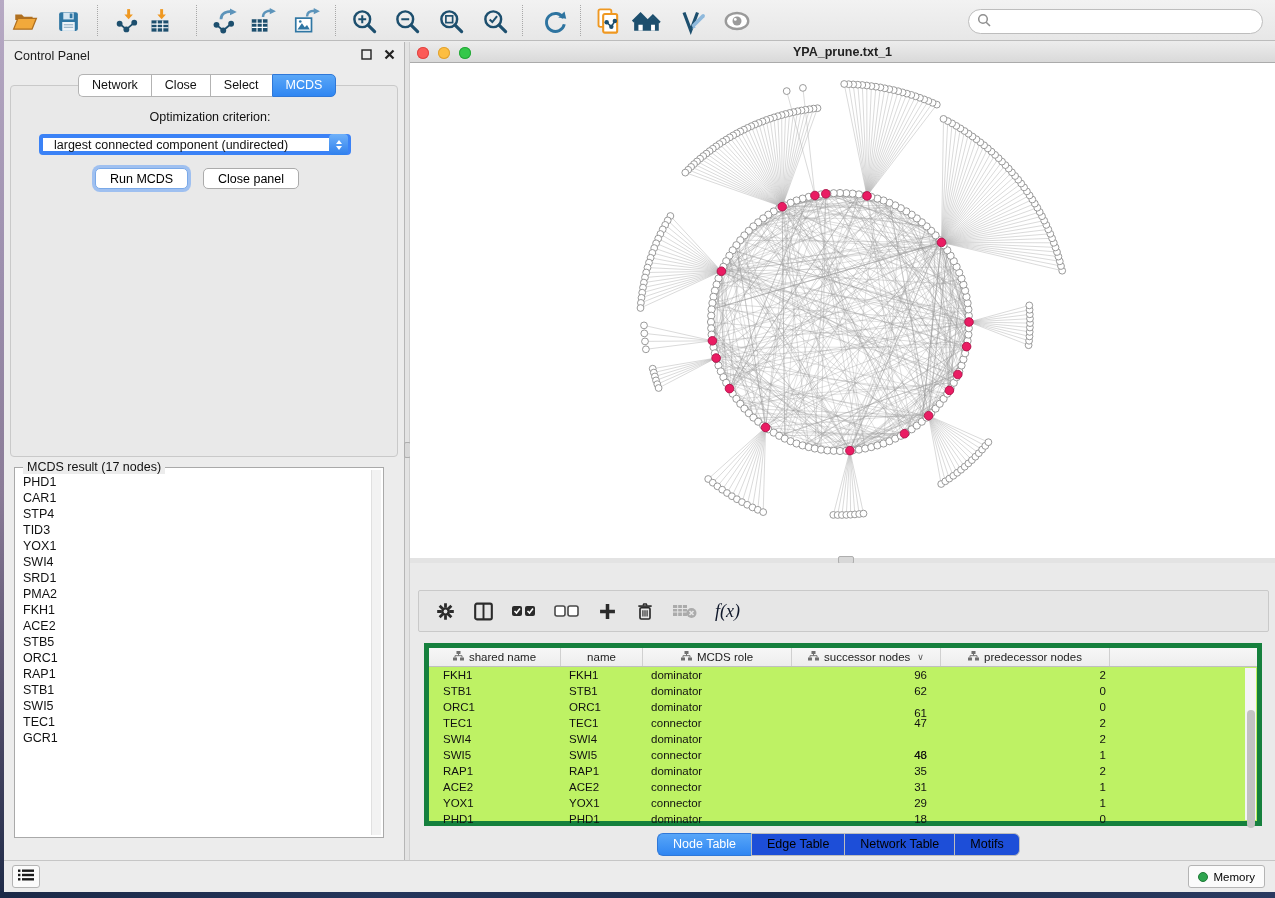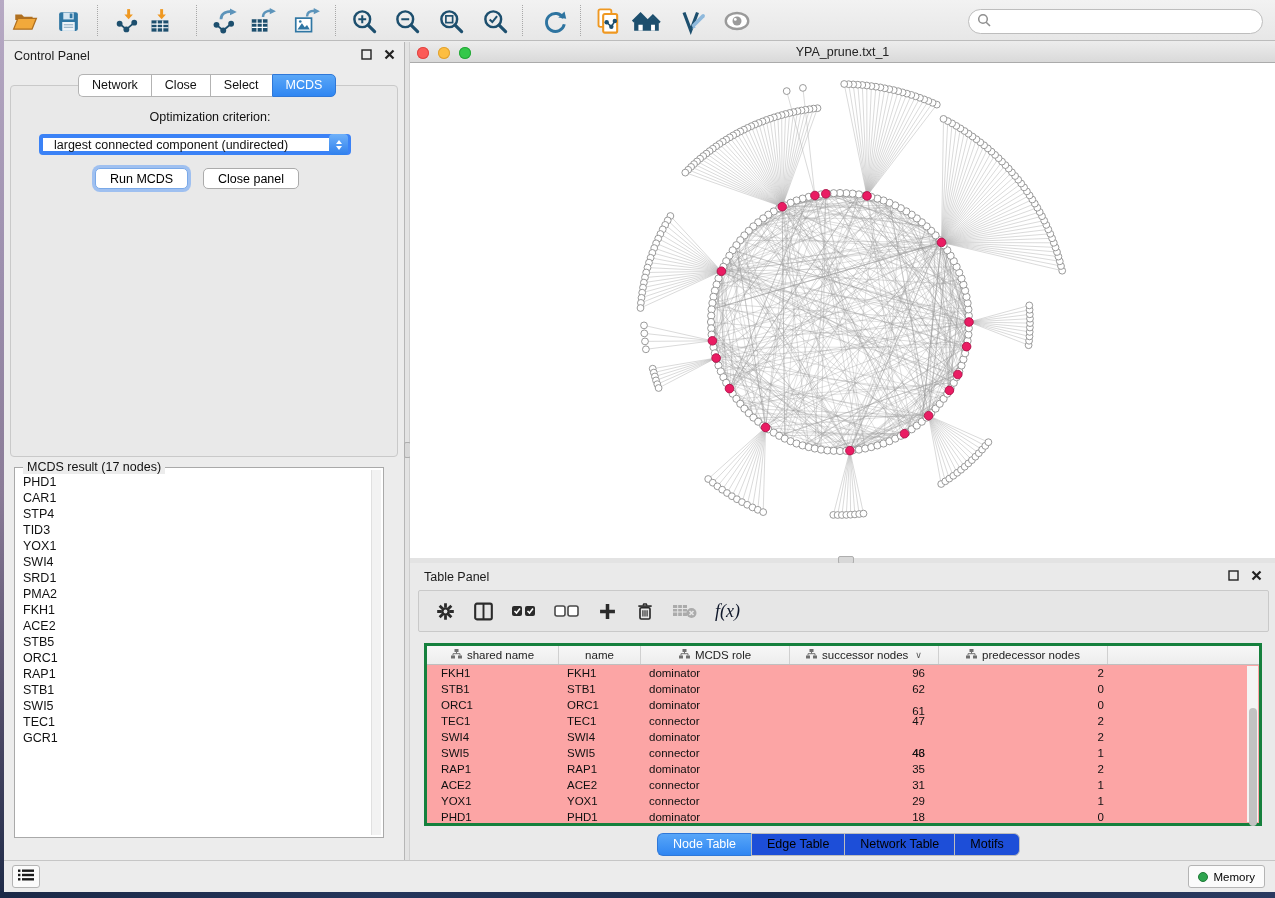--- a/index.html
+++ b/index.html
@@ -44,34 +44,34 @@
   .result-scroll { position:absolute; top:2px; bottom:2px; right:2px; width:10px; background:#f2f2f2; border-left:1px solid #e0e0e0; }
 
   
   .vsplit { position:absolute; left:400px; top:42px; width:6px; bottom:32px; background:#e3e3e3; border-left:1px solid #b6b6b6; border-right:1px solid #cfcfcf; }
   .vsplit .grip { position:absolute; top:400px; left:-1px; width:7px; height:16px; background:#d8d8d8; border:1px solid #aeaeae; border-radius:2px; }
   .hsplit { position:absolute; left:406px; right:0; top:558px; height:5px; background:#e3e3e3; }
   .hsplit .grip { position:absolute; left:428px; top:-2px; width:16px; height:8px; background:#d8d8d8; border:1px solid #aeaeae; border-radius:2px; }
 
   
   .netwin { position:absolute; left:406px; right:0; top:42px; height:516px; background:#fff; }
-  .net-titlebar { position:absolute; left:0; right:0; top:0; height:21px; background:linear-gradient(#ececec,#d9d9d9); border-bottom:1px solid #ababab; }
+  .net-titlebar { position:absolute; left:0; right:0; top:0; height:21px; background:linear-gradient(#ececec,#d9d9d9); border-bottom:1px solid #ababab;font-weight:bold; }
   .tlight { position:absolute; top:5px; width:12px; height:12px; border-radius:50%; cursor:pointer; border:none; padding:0; }
   .tl-red { left:7px; background:#fc5b57; box-shadow:inset 0 0 0 1px #df4744; }
   .tl-yellow { left:28px; background:#fdbe41; box-shadow:inset 0 0 0 1px #dfa133; }
   .tl-green { left:49px; background:#34c84a; box-shadow:inset 0 0 0 1px #27a53a; }
   .net-title { position:absolute; left:0; right:0; top:3px; text-align:center; font-size:12.5px; color:#222; }
   .net-canvas { position:absolute; left:0; right:0; top:21px; bottom:0; background:#fff; }
 
   
   .tpanel { position:absolute; left:406px; right:0; top:563px; height:297px; background:#eaeaea; }
   .tp-toolbar { position:absolute; left:8px; right:6px; top:27px; height:42px; background:#e6e6e6; border:1px solid #c9c9c9; border-radius:2px; display:flex; align-items:center; gap:17px; padding-left:16px; }
   .tp-ibtn { background:none; border:none; cursor:pointer; height:30px; display:flex; align-items:center; }
   .tp-fx { font-family:"Liberation Serif", serif; font-style:italic; font-size:18px; color:#0f172a; }
-  .ttable { position:absolute; left:14px; right:13px; top:80px; height:183px; background:#fca5a5; border:3px solid #15803d; }
+  .ttable { position:absolute; left:14px; right:13px; top:80px; height:183px; background:#bef264; border:5px solid #15803d; }
   .thead { display:flex; height:19px; border-bottom:1px solid #bfbfbf; background:linear-gradient(#f7f7f7,#ededed); }
   .th { display:flex; align-items:center; justify-content:center; gap:5px; font-size:11.5px; color:#222; border-right:1px solid #d0d0d0; height:100%; cursor:pointer; }
   .th .sort { font-size:9px; color:#555; margin-left:2px; }
   .trow { display:flex; height:16px; align-items:center; font-size:11.5px; cursor:default; }
   .td { padding:0 4px; white-space:nowrap; overflow:hidden; }
   .td.num { text-align:right; }
   .tscroll { position:absolute; right:1px; top:20px; bottom:1px; width:11px; background:#f4f4f4; }
   .tscroll .thumb { position:absolute; left:1.5px; width:8px; top:42px; height:118px; background:#c2c2c2; border-radius:5px; }
   .tp-tabs { position:absolute; left:247px; top:270px; display:flex; z-index:2; }
   .tp-tab { font-size:12.5px; padding:3px 15px 4px; background:#1d4ed8; border:1px solid #bdbdbd; border-right:none; cursor:pointer; }
@@ -1193,31 +1193,20 @@
             </g>
           </svg>
       </div>
     </div>
 
     <div class="hsplit">
         <div class="grip"></div>
       </div>
 
     <div class="tpanel">
-      <div class="panel-head">
-        <span class="panel-title" style="left:14px">Table Panel</span>
-        <span class="win-btns" style="right:12px">
-          <button class="wbtn"><svg width="11" height="11" viewBox="0 0 11 11">
-                <rect x="1" y="1" width="9" height="9" fill="none" stroke="#222" stroke-width="1.4"></rect>
-              </svg></button>
-          <button class="wbtn"><svg width="11" height="11" viewBox="0 0 11 11">
-                <path d="M1.5 1.5 9.5 9.5 M9.5 1.5 1.5 9.5" stroke="#222" stroke-width="2.2"></path>
-              </svg></button>
-        </span>
-      </div>
       <div class="tp-toolbar">
         <button class="tp-ibtn">
             <svg width="21" height="21" viewBox="0 0 24 24">
               <g fill="#2b2b2b">
                 <circle cx="12" cy="12" r="5"></circle>
                 <g stroke="#2b2b2b" stroke-width="3.2">
                   <path d="M12 2.5v5M12 16.5v5M2.5 12h5M16.5 12h5M5.3 5.3l3.5 3.5M15.2 15.2l3.5 3.5M18.7 5.3l-3.5 3.5M8.8 15.2l-3.5 3.5"></path>
                 </g>
               </g>
               <circle cx="12" cy="12" r="2.2" fill="#e6e6e6"></circle>

